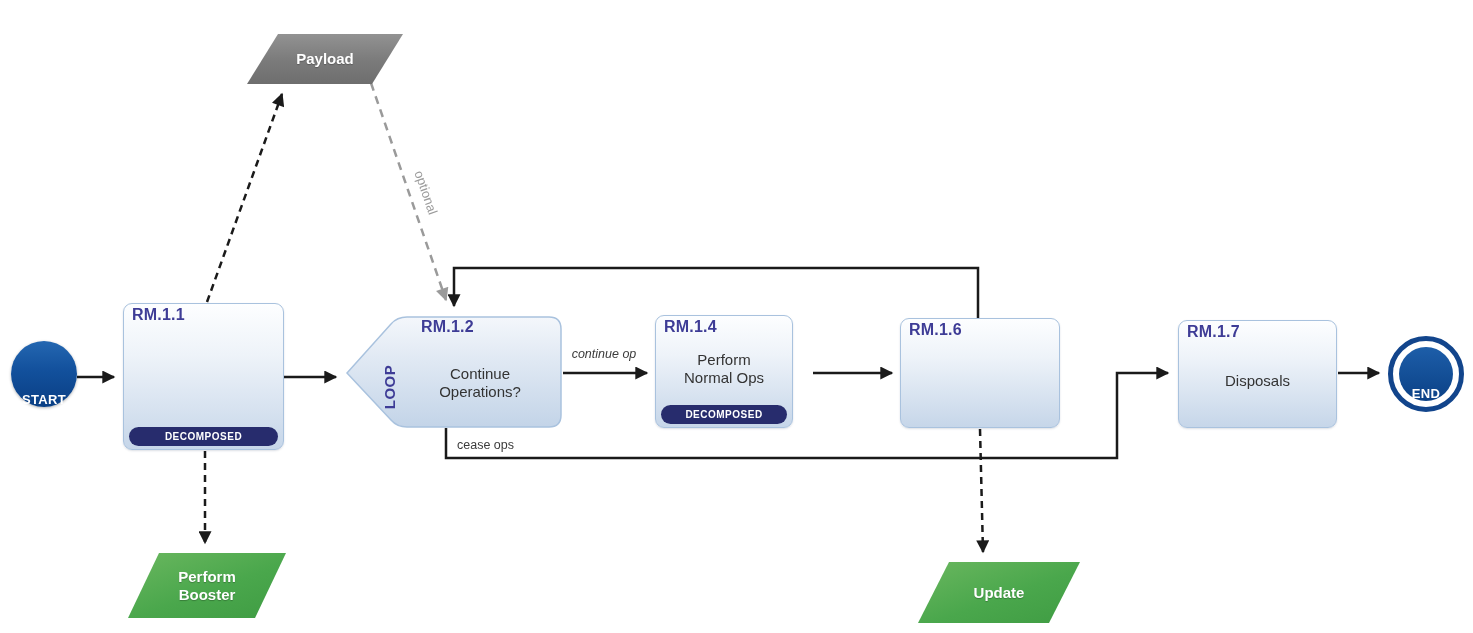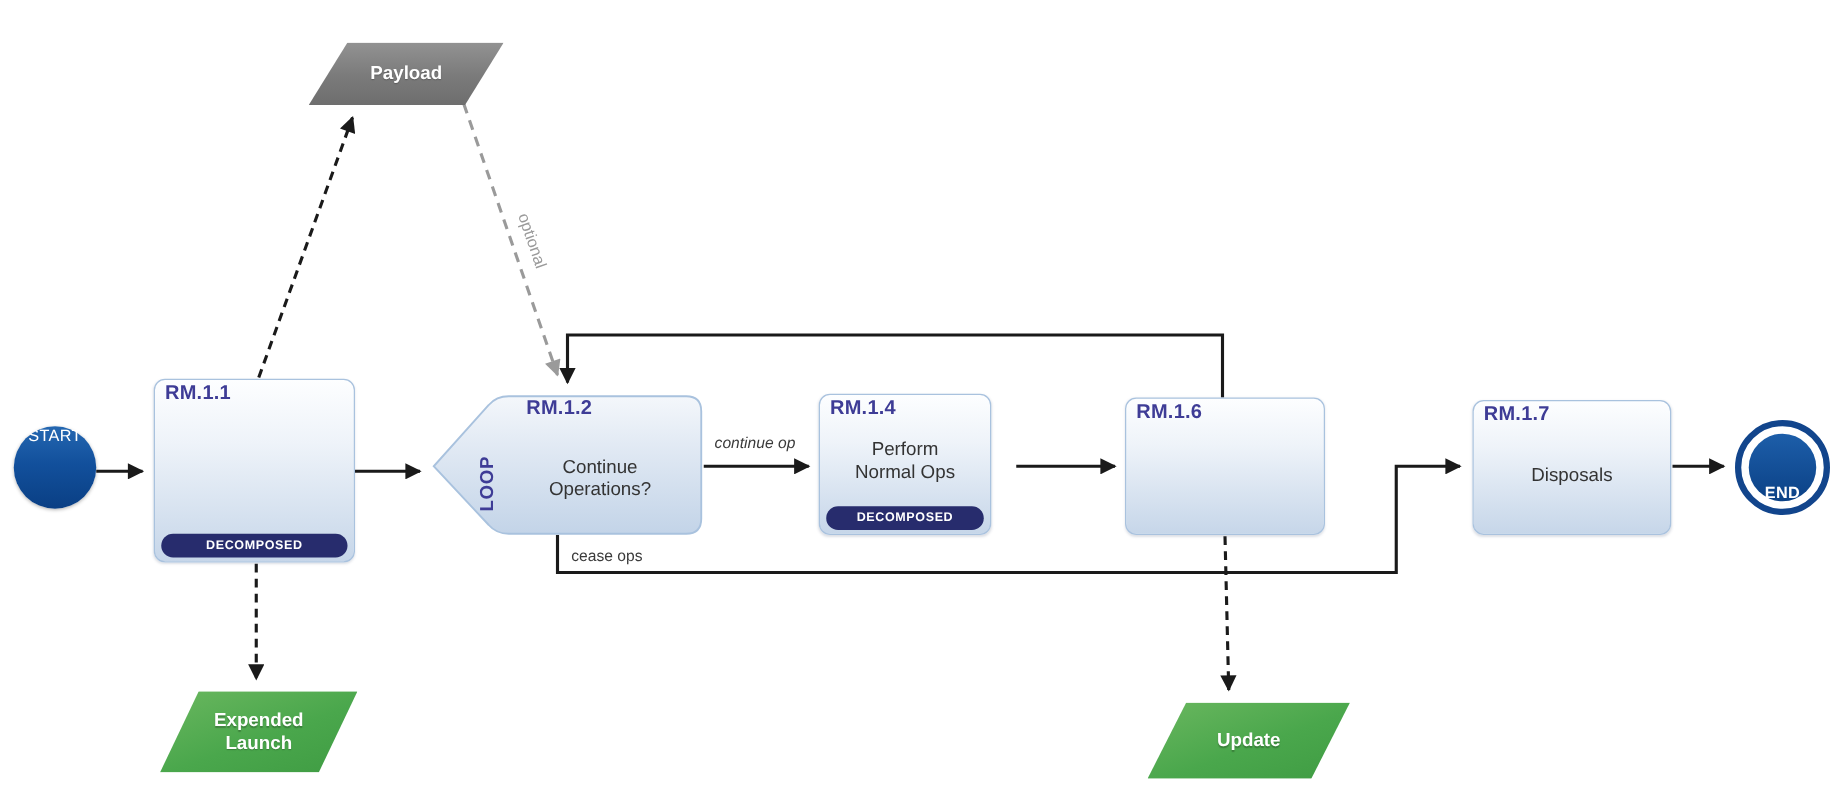--- a/index.html
+++ b/index.html
@@ -30,22 +30,22 @@
     background:#272c6d; border-radius:10px;
     display:flex; align-items:center; justify-content:center;
     color:#fff; font-size:10px; font-weight:bold; letter-spacing:.5px;
   }
 
   
   .circle-start {
     position:absolute; left:11px; top:341px; width:66px; height:66px; z-index:2;
     border-radius:50%;
     background:linear-gradient(180deg,#2467b1 0%,#12509c 45%,#0a3f84 100%);
-    display:flex; align-items:flex-start; justify-content:center;
-    color:#fff; font-size:13px; font-weight:normal; letter-spacing:.3px;
+    display:flex; align-items:flex-end; justify-content:center;
+    color:#fff; font-size:13px; font-weight:bold; letter-spacing:.3px;
     box-shadow:0 1px 3px rgba(0,0,0,.3);
   }
   .circle-end {
     position:absolute; left:1388px; top:336px; width:76px; height:76px; z-index:2;
     border-radius:50%; border:5px solid #12458c; background:#ffffff;
     display:flex; align-items:center; justify-content:center;
   }
   .circle-end-inner {
     width:54px; height:54px; border-radius:50%;
     background:linear-gradient(180deg,#1d5ea9 0%,#0b4186 100%);
@@ -120,21 +120,21 @@
     <div class="badge">
       <span>DECOMPOSED</span>
     </div>
   </div>
 
   <div class="para para-gray" style="left:247px; top:34px; width:156px; height:50px;">
     <span>Payload</span>
   </div>
 
   <div class="para para-green" style="left:128px; top:553px; width:158px; height:65px;">
-    <span style="width:92px;">Expended Launch</span>
+    <span style="width:92px;">Perform Booster</span>
   </div>
 
   <div class="loop-node">
     <svg class="shape" width="218" height="112">
       <defs>
         <linearGradient id="loopGrad" x1="0" y1="0" x2="0" y2="1">
           <stop offset="0" stop-color="#f4f7fb"></stop>
           <stop offset="0.35" stop-color="#e2eaf4"></stop>
           <stop offset="1" stop-color="#c3d4e8"></stop>
         </linearGradient>

